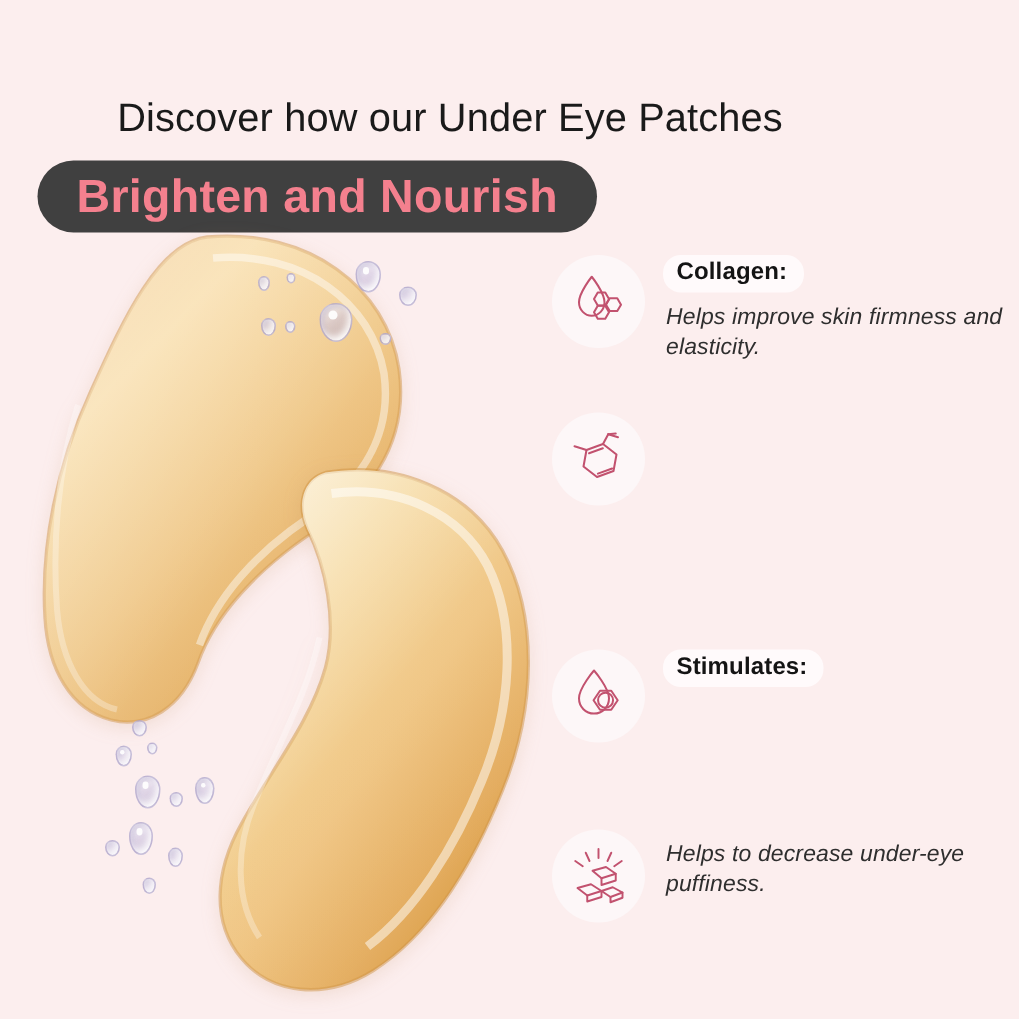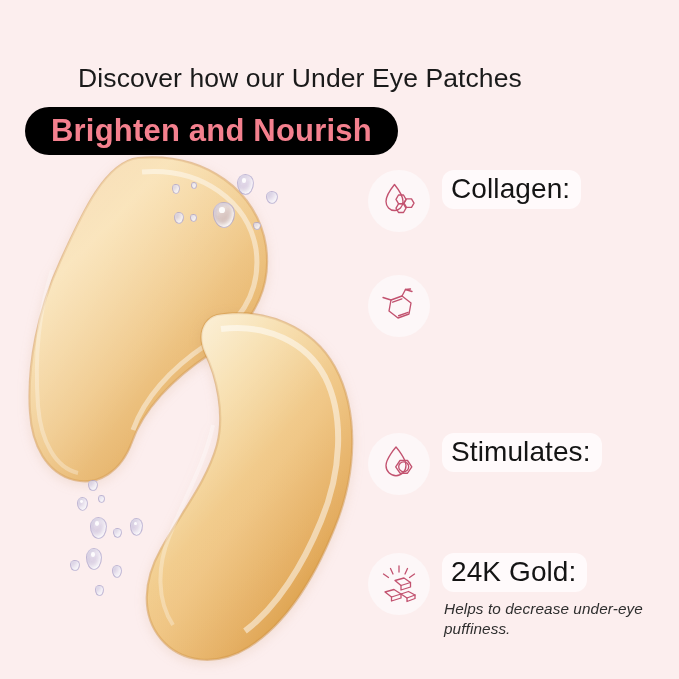--- a/index.html
+++ b/index.html
@@ -25,21 +25,21 @@
     color:#1a1a1a;
     white-space:nowrap;
   }
 
   #subtitle-pill {
     position:absolute;
     left:25px; top:74px;
     height:48px;
     padding:0 26px;
     display:flex; align-items:center;
-    background:#000000;
+    background:#404040;
     border-radius:26px;
   }
   #subtitle-text {
     font-size:31px;
     font-weight:bold;
     color:#f4808e;
     letter-spacing:.2px;
     white-space:nowrap;
   }
 
@@ -84,22 +84,22 @@
   }
   .ing-icon-wrap svg { display:block; }
 
   .ing-body { position:absolute; left:82px; top:0; width:232px; }
 
   .ing-heading {
     display:inline-block;
     background:#fffafb;
     border-radius:12px;
     padding:3px 11px 4px 9px;
-    font-size:28px;
-    font-weight:normal;
+    font-size:16px;
+    font-weight:bold;
     color:#141414;
     letter-spacing:.1px;
     white-space:nowrap;
   }
 
   .ing-desc {
     margin-top:7px;
     padding-left:2px;
     font-size:15.3px;
     font-style:italic;
@@ -204,20 +204,21 @@
     <div class="ing-icon-wrap">
       <svg width="40" height="40" viewBox="0 0 40 40" fill="none" stroke="#c2526f" stroke-width="1.35" stroke-linejoin="round">
         <path d="M15.5 3.5 C15.5 3.5 7 14 7 20.5 C7 25.6 10.9 29.5 15.5 29.5 C20.1 29.5 24 25.6 24 20.5 C24 14 15.5 3.5 15.5 3.5 Z"></path>
         <polygon points="19.5,14 24.5,14 27,18.3 24.5,22.6 19.5,22.6 17,18.3"></polygon>
         <polygon points="27.5,17.8 32.5,17.8 35,22.1 32.5,26.4 27.5,26.4 25,22.1"></polygon>
         <polygon points="19.5,22.9 24.5,22.9 27,27.2 24.5,31.5 19.5,31.5 17,27.2"></polygon>
       </svg>
     </div>
     <div class="ing-body">
       <span class="ing-heading">Collagen:</span>
+      <div class="ing-desc">Helps improve skin firmness and elasticity.</div>
     </div>
   </div>
 
   <div class="ing-row" style="top:125px;">
     <div class="ing-icon-wrap">
       <svg width="40" height="40" viewBox="0 0 40 40" fill="none" stroke="#c2526f" stroke-width="1.35" stroke-linecap="round" stroke-linejoin="round">
         <polygon points="12,14 23,10 32,17 30,28 19,32 10,25"></polygon>
         <path d="M13.7 16.2 L22.9 12.85"></path>
         <path d="M29.1 26.3 L19.6 29.75"></path>
         <path d="M11.8 23.3 L11.8 16.3" opacity="0"></path>
@@ -259,18 +260,17 @@
         <path d="M23 22.5 L23 27 L32.5 24 L32.5 19.5"></path>
 
         <path d="M7 29 L16 26.5 L23 31 L13.5 34 Z"></path>
         <path d="M13.5 34 L13.5 38 L23 35 L23 31"></path>
 
         <path d="M23 31 L30.5 28.5 L37 32 L29 35 Z"></path>
         <path d="M29 35 L29 38.5 L37 35.5 L37 32"></path>
       </svg>
     </div>
     <div class="ing-body">
-      <span class="ing-heading">24K Gold:</span>
       <div class="ing-desc">Helps to decrease under-eye puffiness.</div>
     </div>
   </div>
 
 </div>
 
 </body></html>

